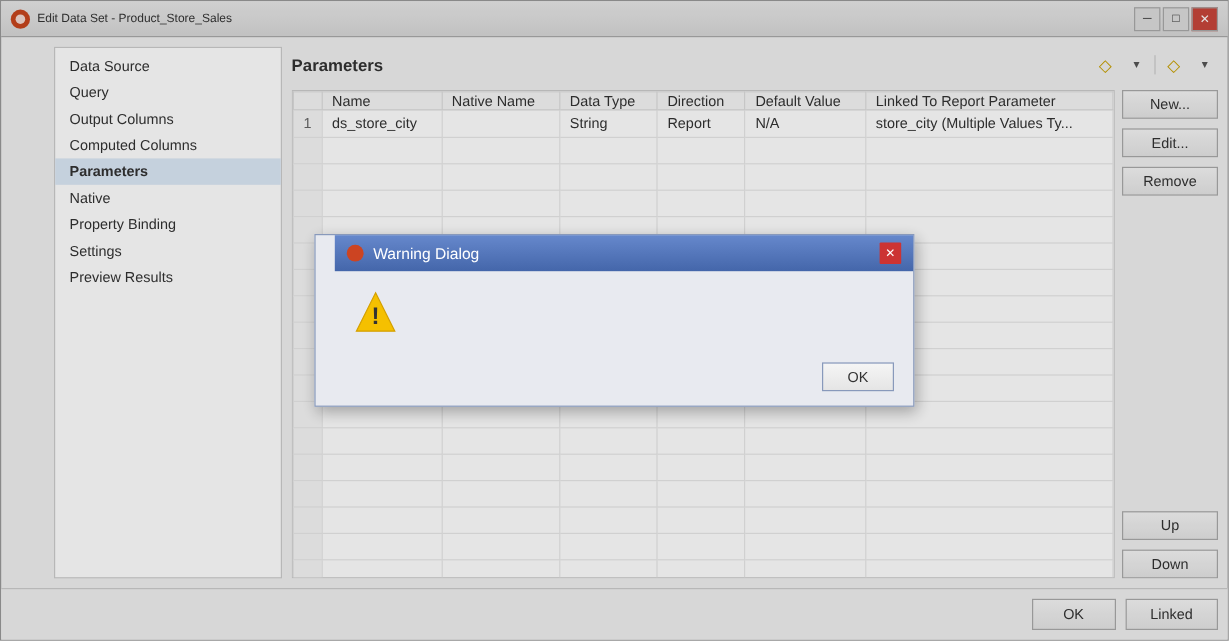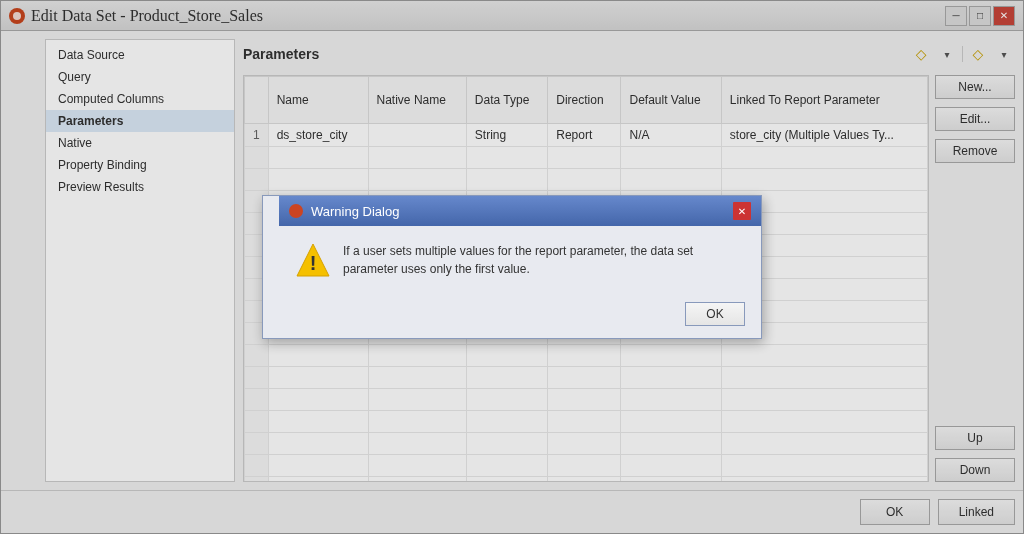--- a/index.html
+++ b/index.html
@@ -42,23 +42,22 @@
       width: 16px;
       height: 16px;
       background: #c8461e;
       border-radius: 50%;
       display: flex;
       align-items: center;
       justify-content: center;
     }
 
     .title-text {
-      font-size: 16px;
-      color: #333;
-      font-family: Liberation Serif, serif;
+      font-size: 10px;
+      color: #333;
     }
 
     .title-controls {
       display: flex;
       gap: 2px;
     }
 
     .title-btn {
       width: 22px;
       height: 20px;
@@ -159,21 +158,21 @@
     }
 
     .params-table {
       width: 100%;
       border-collapse: collapse;
     }
 
     .params-table th {
       background: #f5f5f5;
       border: 1px solid #ddd;
-      padding: 16px 8px;
+      padding: 0 8px;
       text-align: left;
       font-weight: normal;
       color: #333;
       font-size: 12px;
     }
 
     .params-table td {
       border: 1px solid #e8e8e8;
       padding: 4px 8px;
       font-size: 12px;
@@ -348,24 +347,26 @@
       <button class="title-btn">□</button>
       <button class="title-btn close">✕</button>
     </div>
   </div>
 
   <div class="main-content">
 
     <div class="sidebar">
       <div class="sidebar-item">Data Source</div>
       <div class="sidebar-item">Query</div>
+      <div class="sidebar-item">Output Columns</div>
       <div class="sidebar-item">Computed Columns</div>
       <div class="sidebar-item active">Parameters</div>
       <div class="sidebar-item">Native</div>
       <div class="sidebar-item">Property Binding</div>
+      <div class="sidebar-item">Settings</div>
       <div class="sidebar-item">Preview Results</div>
     </div>
 
     <div class="content-area">
       <div class="content-header">
         <span class="content-title">Parameters</span>
         <div class="toolbar-buttons">
           <button class="toolbar-btn" style="color:#c8a000; transform: scaleX(-1);">◇</button>
           <button class="toolbar-btn" style="color:#555; font-size:10px;">▾</button>
           <div class="toolbar-separator"></div>
@@ -582,19 +583,18 @@
         <span>Warning Dialog</span>
       </div>
       <button class="dialog-close">✕</button>
     </div>
     <div class="dialog-body">
 
       <svg class="warning-icon" viewBox="0 0 36 36" width="36" height="36">
         <polygon points="18,2 34,34 2,34" fill="#f5c000" stroke="#d4a000" stroke-width="1"></polygon>
         <text x="18" y="28" text-anchor="middle" font-size="20" font-weight="bold" fill="#333">!</text>
       </svg>
-      <p class="dialog-message">If a user sets multiple values for the report parameter, the data set parameter uses only the first value.</p>
     </div>
     <div class="dialog-footer">
       <button class="dialog-ok-btn">OK</button>
     </div>
   </div>
 </div>
 
 </body></html>

